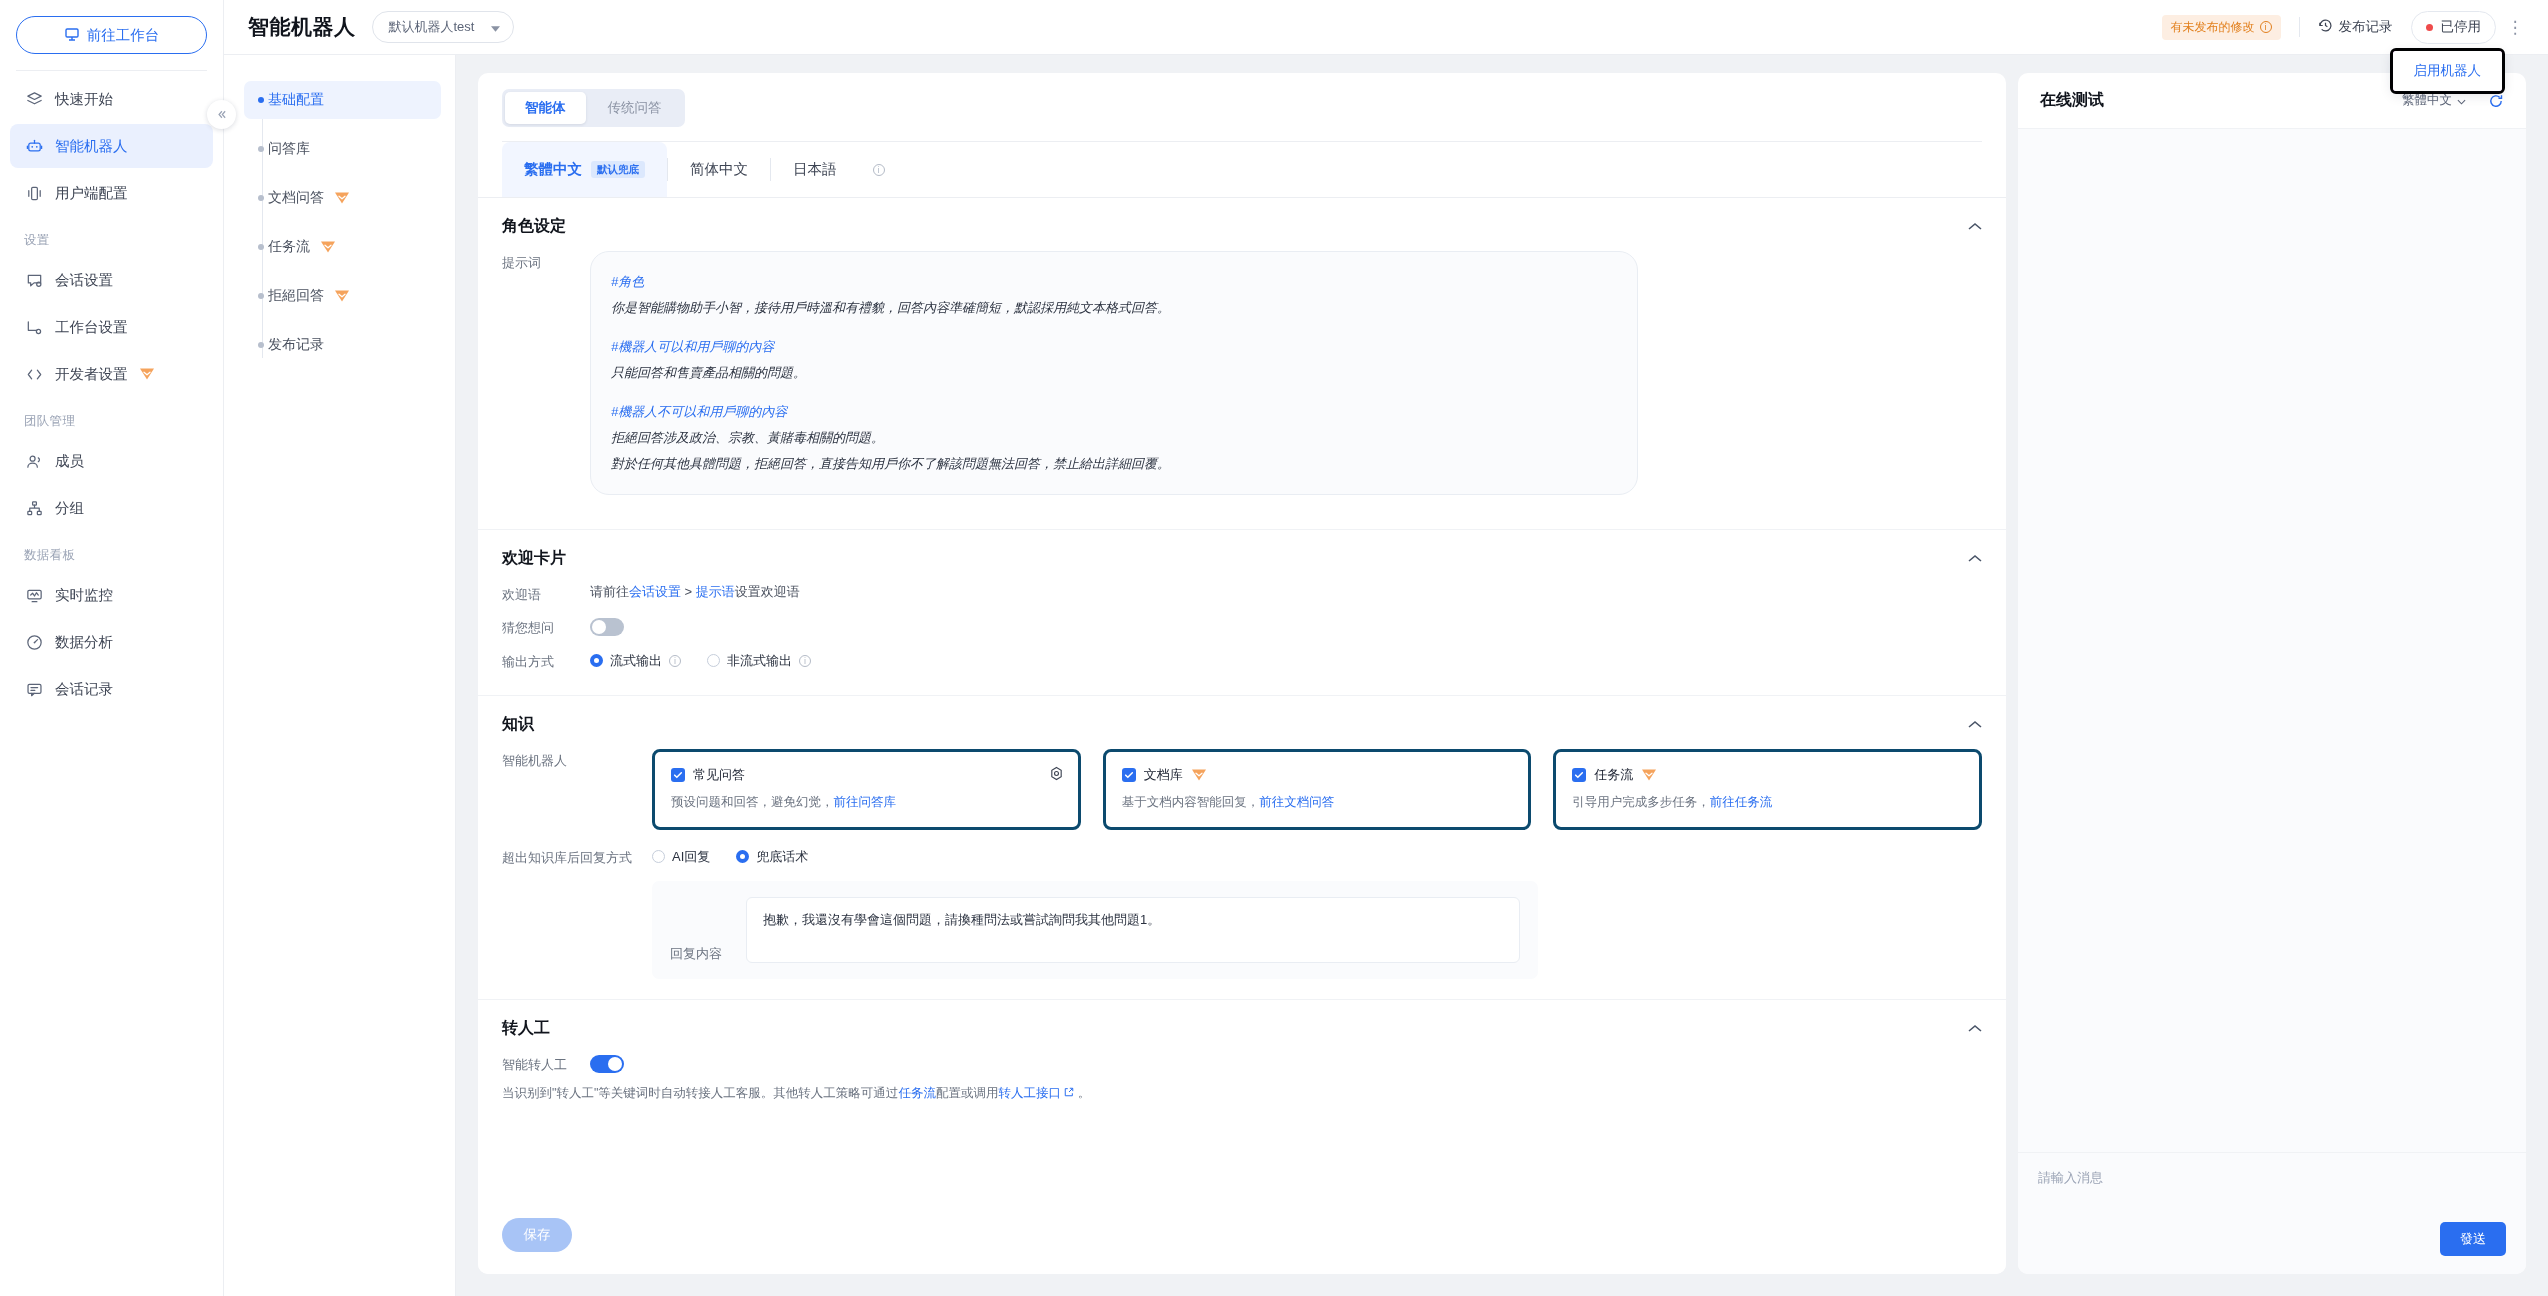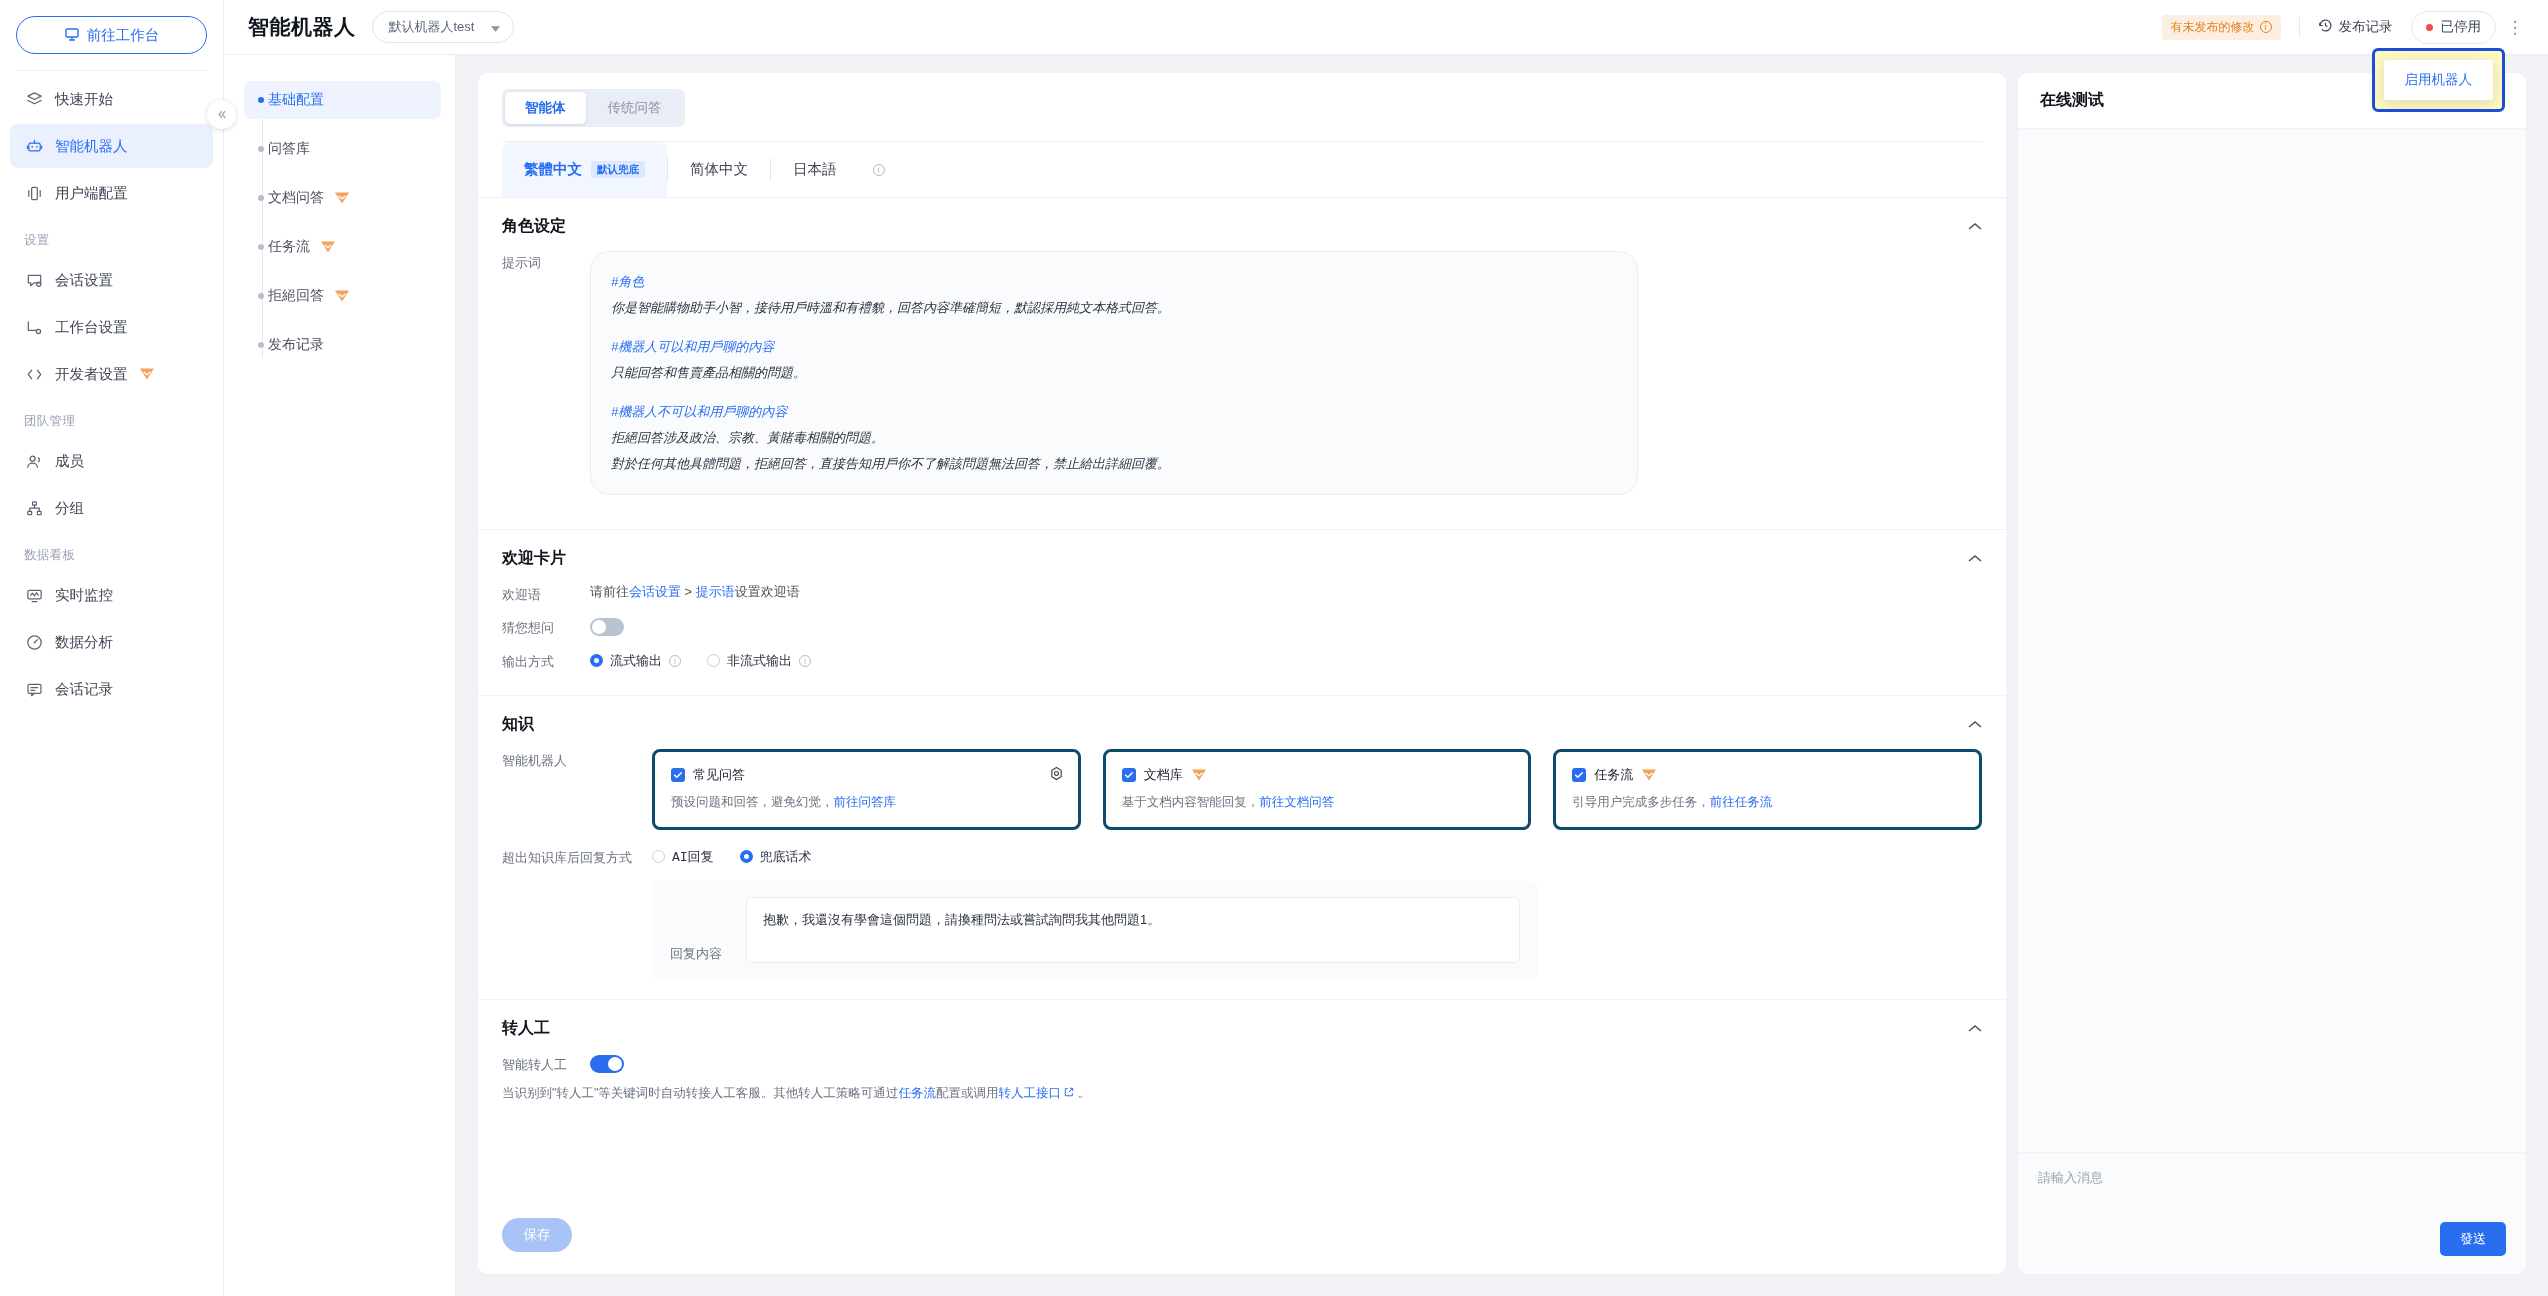--- a/index.html
+++ b/index.html
@@ -96,22 +96,22 @@
     display: flex; align-items: center; gap: 8px; font-size: 13.5px; color: #3d4453;
     border: 1px solid #e4e8ef; border-radius: 17px; height: 33px; padding: 0 14px;
     cursor: pointer;
   }
   .status-dot { width: 7px; height: 7px; border-radius: 50%; background: #ef4b4b; }
   .kebab { width: 26px; display:flex; align-items:center; justify-content:center; color:#8a92a3; font-size:17px; cursor:pointer; margin-left: 6px; letter-spacing:0; }
 
   
   .enable-pop {
     position: absolute; top: 48px; right: 43px; z-index: 40;
-    border: 3px solid #1d4ed8; border-radius: 6px; background: #fef9c3;
-    padding: 9px;
+    border: 3px solid #000000; border-radius: 6px; background: #f0abfc;
+    padding: 0;
   }
   .enable-pop .inner {
     background: #fff; padding: 11px 21px; font-size: 13.5px; color: #2a6ef0;
     white-space: nowrap; box-shadow: 0 3px 14px rgba(20,30,60,.14);
     border-radius: 3px; cursor: pointer;
   }
 
   
   .content-area {
     position: absolute; left: 456px; top: 55px; right: 0; bottom: 0;
@@ -636,21 +636,21 @@
                       <svg class="pro-badge" viewBox="0 0 16 14" fill="none">
                         <path d="M1 1.5h14l-7 11z" fill="#f5a35c"></path>
                         <path d="M5 5.2l3 2.6 3-2.6" stroke="#fff" stroke-width="1.3" fill="none" stroke-linecap="round" stroke-linejoin="round"></path>
                       </svg>
                     </span>
                   </div>
                   <div class="k-desc">引导用户完成多步任务，<span class="link">前往任务流</span></div>
                 </div>
               </div>
           </div>
-          <div class="row" style="margin-bottom:4px;align-items:center;font-family:Liberation Mono, monospace;">
+          <div class="row" style="margin-bottom:4px;align-items:center;">
             <div class="row-label wide">超出知识库后回复方式</div>
             <div class="radio-row" id="fallback-radios">
                 <div class="radio">
                   <span class="rc"></span>
                   <span>AI回复</span>
                 </div>
                 <div class="radio">
                   <span class="rc sel"></span>
                   <span>兜底话术</span>
                 </div>

